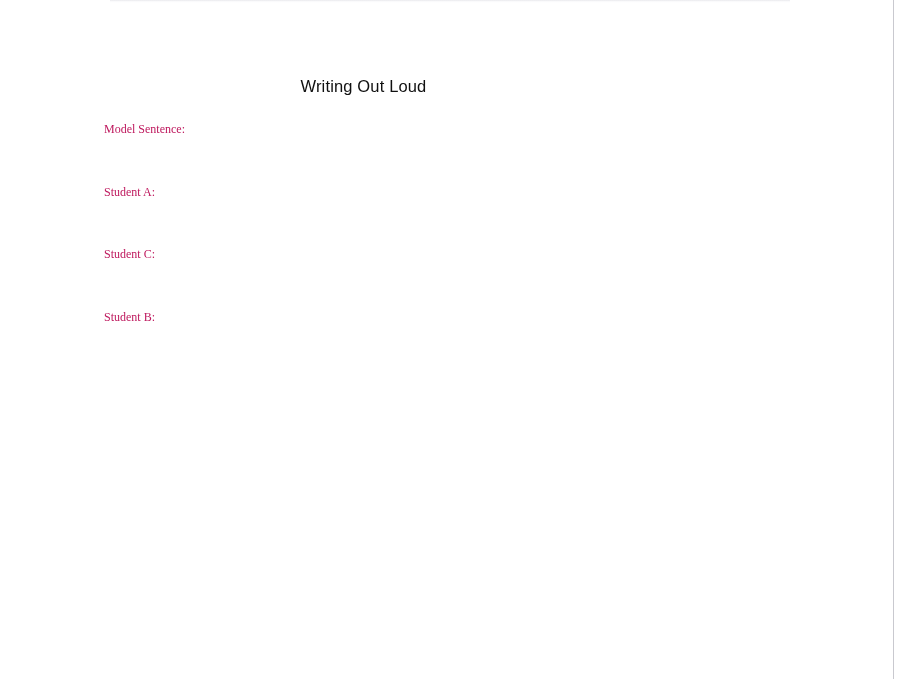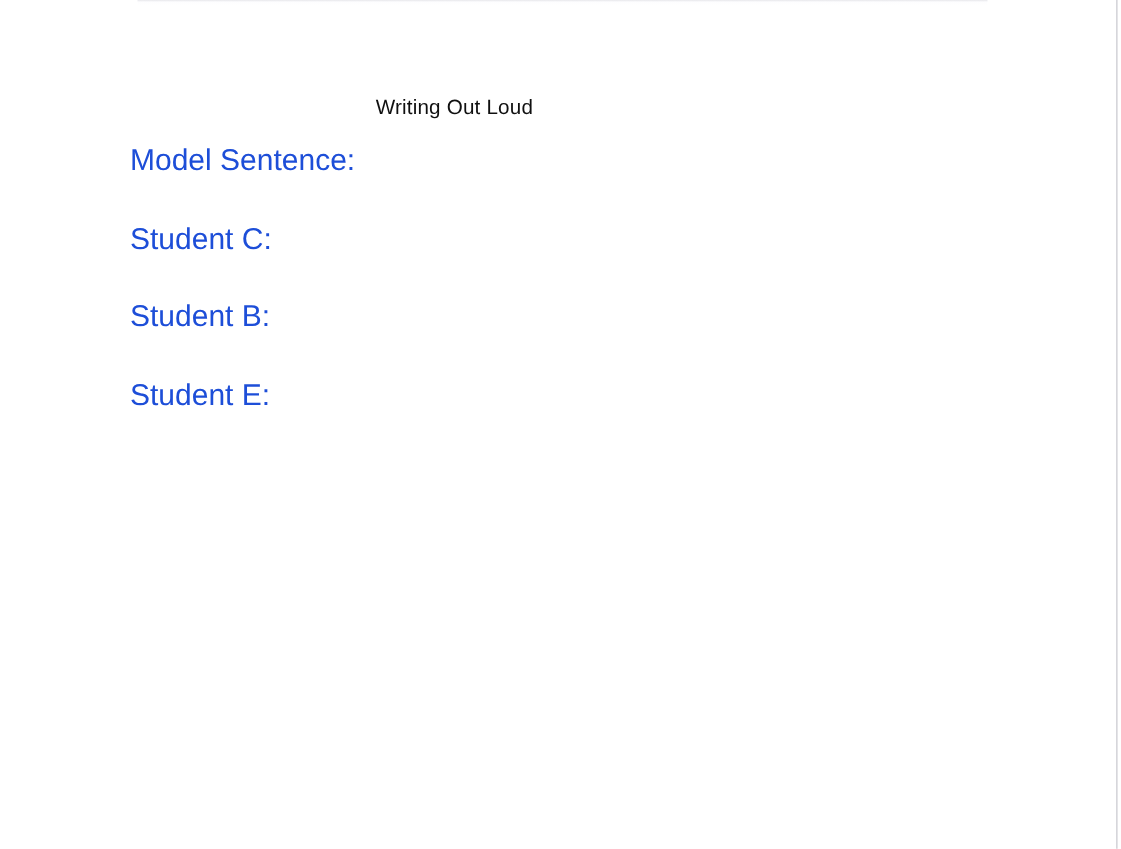--- a/index.html
+++ b/index.html
@@ -64,39 +64,39 @@
   }
 
   
   #body-lines {
     position: absolute;
     left: 104px;
     top: 118px;
     width: 700px;
   }
   .prompt-line {
-    font-family: Liberation Sans, sans-serif;
-    font-size: 24px;
+    font-family: Liberation Serif, serif;
+    font-size: 12px;
     line-height: 22px;
-    color: #1d4ed8;
+    color: #be185d;
     margin: 0 0 40.5px 0;
     white-space: pre;
   }
   .prompt-line:last-child { margin-bottom: 0; }
 </style>
 </head>
 <body>
 
 <div id="page">
 
   <div id="top-seam"></div>
   <div id="page-edge-right"></div>
 
   <div id="doc-title">Writing Out Loud</div>
 
   <div id="body-lines">
     <div class="prompt-line">Model Sentence:</div>
+    <div class="prompt-line">Student A:</div>
     <div class="prompt-line">Student C:</div>
     <div class="prompt-line">Student B:</div>
-    <div class="prompt-line">Student E:</div>
   </div>
 
 </div>
 
 </body></html>

